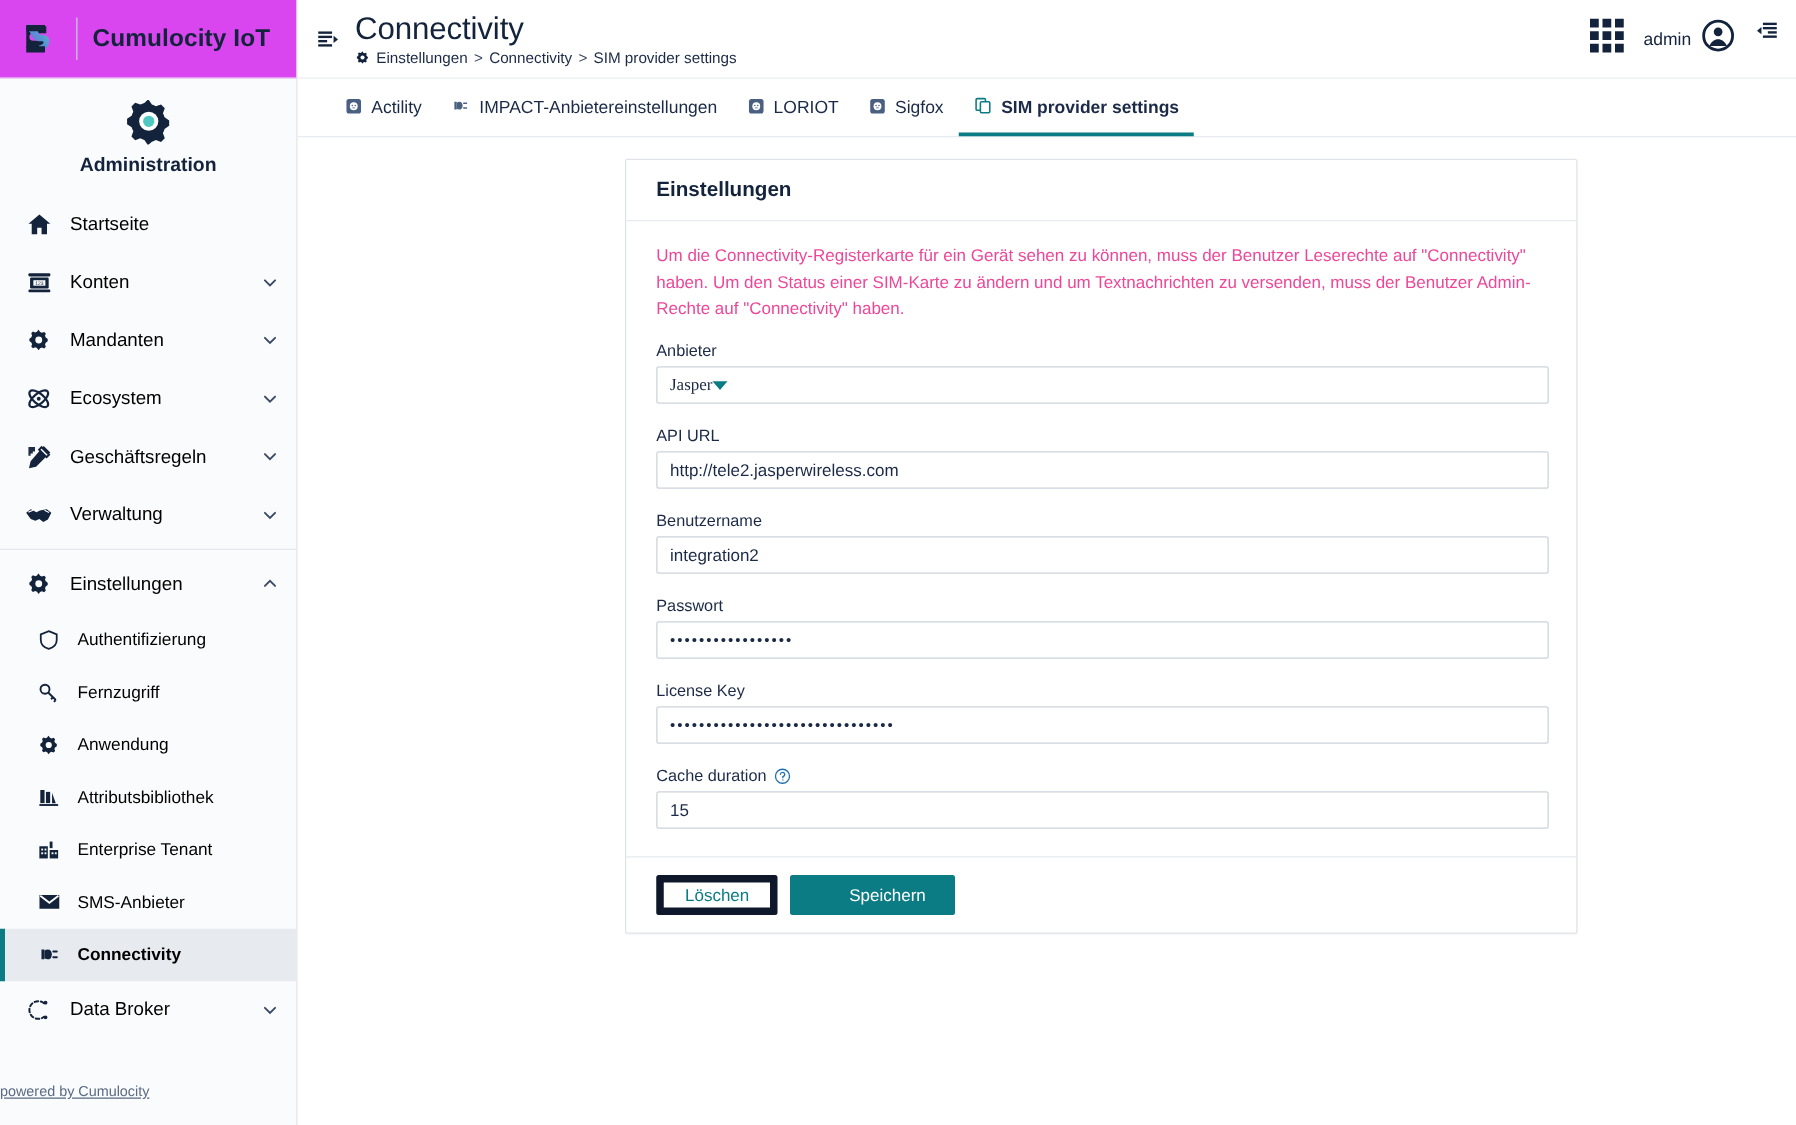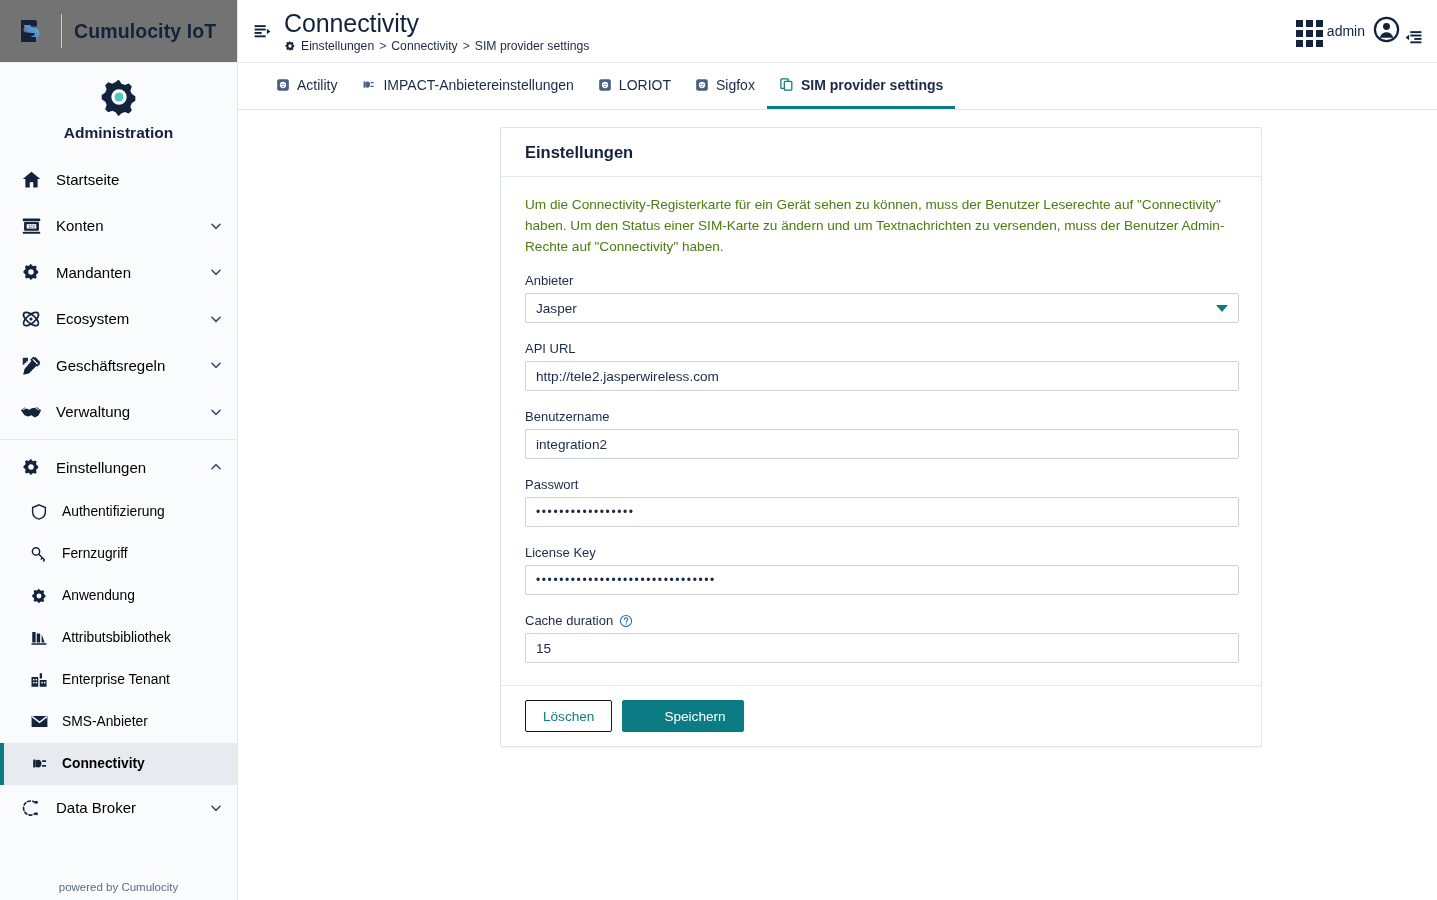--- a/index.html
+++ b/index.html
@@ -17,21 +17,21 @@
     width: 238px; height: 900px;
     background: #fafbfc;
     border-right: 1px solid #e3e6ea;
     display: flex; flex-direction: column;
     position: relative;
   }
   .brand {
     height: 63px;
     display: flex; align-items: center;
     padding-left: 14px;
-    background: #737373;
+    background: #d946ef;
     border-bottom: 1px solid #eceff2;
   }
   .brand-logo { width: 36px; height: 36px; flex: none; }
   .brand-divider {
     width: 1px; height: 34px; background: #c8ced6; margin: 0 12px 0 11px;
   }
   .brand-name {
     font-size: 19.5px; font-weight: bold; color: #13233c; letter-spacing: .1px;
     white-space: nowrap;
   }
@@ -64,22 +64,22 @@
   .nav-sub .nav-item { height: 42px; }
   .nav-sub .nav-item .ic { margin-left: 22px; width: 26px; margin-right: 10px; }
   .nav-sub .nav-item .lbl { font-size: 13.8px; }
   .nav-item.active {
     background: #e7ebef;
     border-left: 4px solid #0b7c84;
   }
   .nav-item.active .lbl { font-weight: bold; }
   .nav-divider { height: 1px; background: #e4e7eb; margin: 4px 0; }
   .sidebar-footer {
-    padding-bottom: 7px; text-align: center;
-    font-size: 11.5px; color: #5a6b83;
+    padding-bottom: 20px; text-align: left;
+    font-size: 11.5px; color: #5a6b83; text-decoration: underline;
   }
 
   
   #main { flex: 1 1 auto; display: flex; flex-direction: column; min-width: 0; }
 
   .topbar {
     height: 63px; background: #ffffff;
     border-bottom: 1px solid #e7eaee;
     display: flex; align-items: center; padding: 0 14px 0 0;
     flex: none;
@@ -94,21 +94,21 @@
     letter-spacing: -0.1px;
   }
   .breadcrumb {
     display: flex; align-items: center; gap: 5px;
     font-size: 12.2px; color: #3b4a63; margin-top: 2px;
   }
   .breadcrumb .sep { color: #3b4a63; }
   .breadcrumb .crumb { color: #1b2a47; }
   .breadcrumb .gear-sm { color: #13233c; display: flex; }
 
-  .topbar-right { display: flex; align-items: flex-end; gap: 4px; flex: none; }
+  .topbar-right { display: flex; align-items: flex-start; gap: 16px; flex: none; }
   .grid-icon { display: grid; grid-template-columns: repeat(3, 7px); gap: 3px; cursor: pointer; }
   .grid-icon i { display: block; width: 7px; height: 7px; background: #13233c; }
   .user-chip { display: flex; align-items: center; gap: 8px; cursor: pointer; }
   .user-name { font-size: 14px; color: #13233c; }
   .right-drawer-btn { display: flex; cursor: pointer; color: #13233c; }
 
   
   .tabbar {
     height: 47px; background: #ffffff;
     border-bottom: 1px solid #e1e5ea;
@@ -143,51 +143,51 @@
   }
   .card-header h2 { font-size: 16.5px; font-weight: bold; color: #13233c; }
   .card-body { padding: 18px 24px 22px; }
   .card-footer {
     border-top: 1px solid #e6eaee;
     padding: 14px 24px;
     display: flex; gap: 10px;
   }
 
   .intro {
-    font-size: 13.6px; line-height: 1.53; color: #4d7c0f;
+    font-size: 13.6px; line-height: 1.53; color: #ec4899;
     margin-bottom: 16px;
   }
   .field { margin-bottom: 18px; }
   .field:last-child { margin-bottom: 0; }
   .field label {
     display: flex; align-items: center; gap: 6px;
     font-size: 13px; font-weight: normal; color: #1b2a47; margin-bottom: 5px;
   }
   .ctl {
     width: 714px; height: 30px;
     border: 1px solid #ccd3da; border-radius: 2px;
     background: #ffffff;
     display: flex; align-items: center;
     padding: 0 10px;
     font-size: 13.6px; color: #1b2a47;
   }
-  .ctl.select { justify-content: space-between; cursor: pointer; }
+  .ctl.select { justify-content: flex-start; cursor: pointer; font-family: Liberation Serif, serif; }
   .caret-down {
     width: 0; height: 0;
     border-left: 6px solid transparent; border-right: 6px solid transparent;
     border-top: 7px solid #0b7c84;
   }
   .dots { letter-spacing: 1.6px; font-size: 12px; color: #1b2a47; line-height: 1; }
   .help-icon { display: flex; align-items: center; color: #1f6fb2; }
 
   .btn {
     height: 32px; padding: 0 17px;
     font-size: 13.6px; border-radius: 2px; cursor: pointer;
     display: inline-flex; align-items: center; justify-content: center;
-    border: 1px solid #0f172a; background: #ffffff; color: #0b7c84;
+    border: 6px solid #0f172a; background: #ffffff; color: #0b7c84;
     font-family: "Liberation Sans", sans-serif;
   }
   .btn.primary { background: #0b7c84; color: #ffffff; border-color: #0b7c84; padding-left: 41px; }
 </style>
 </head>
 <body>
 
 <div id="app">
 
   <aside id="sidebar">

